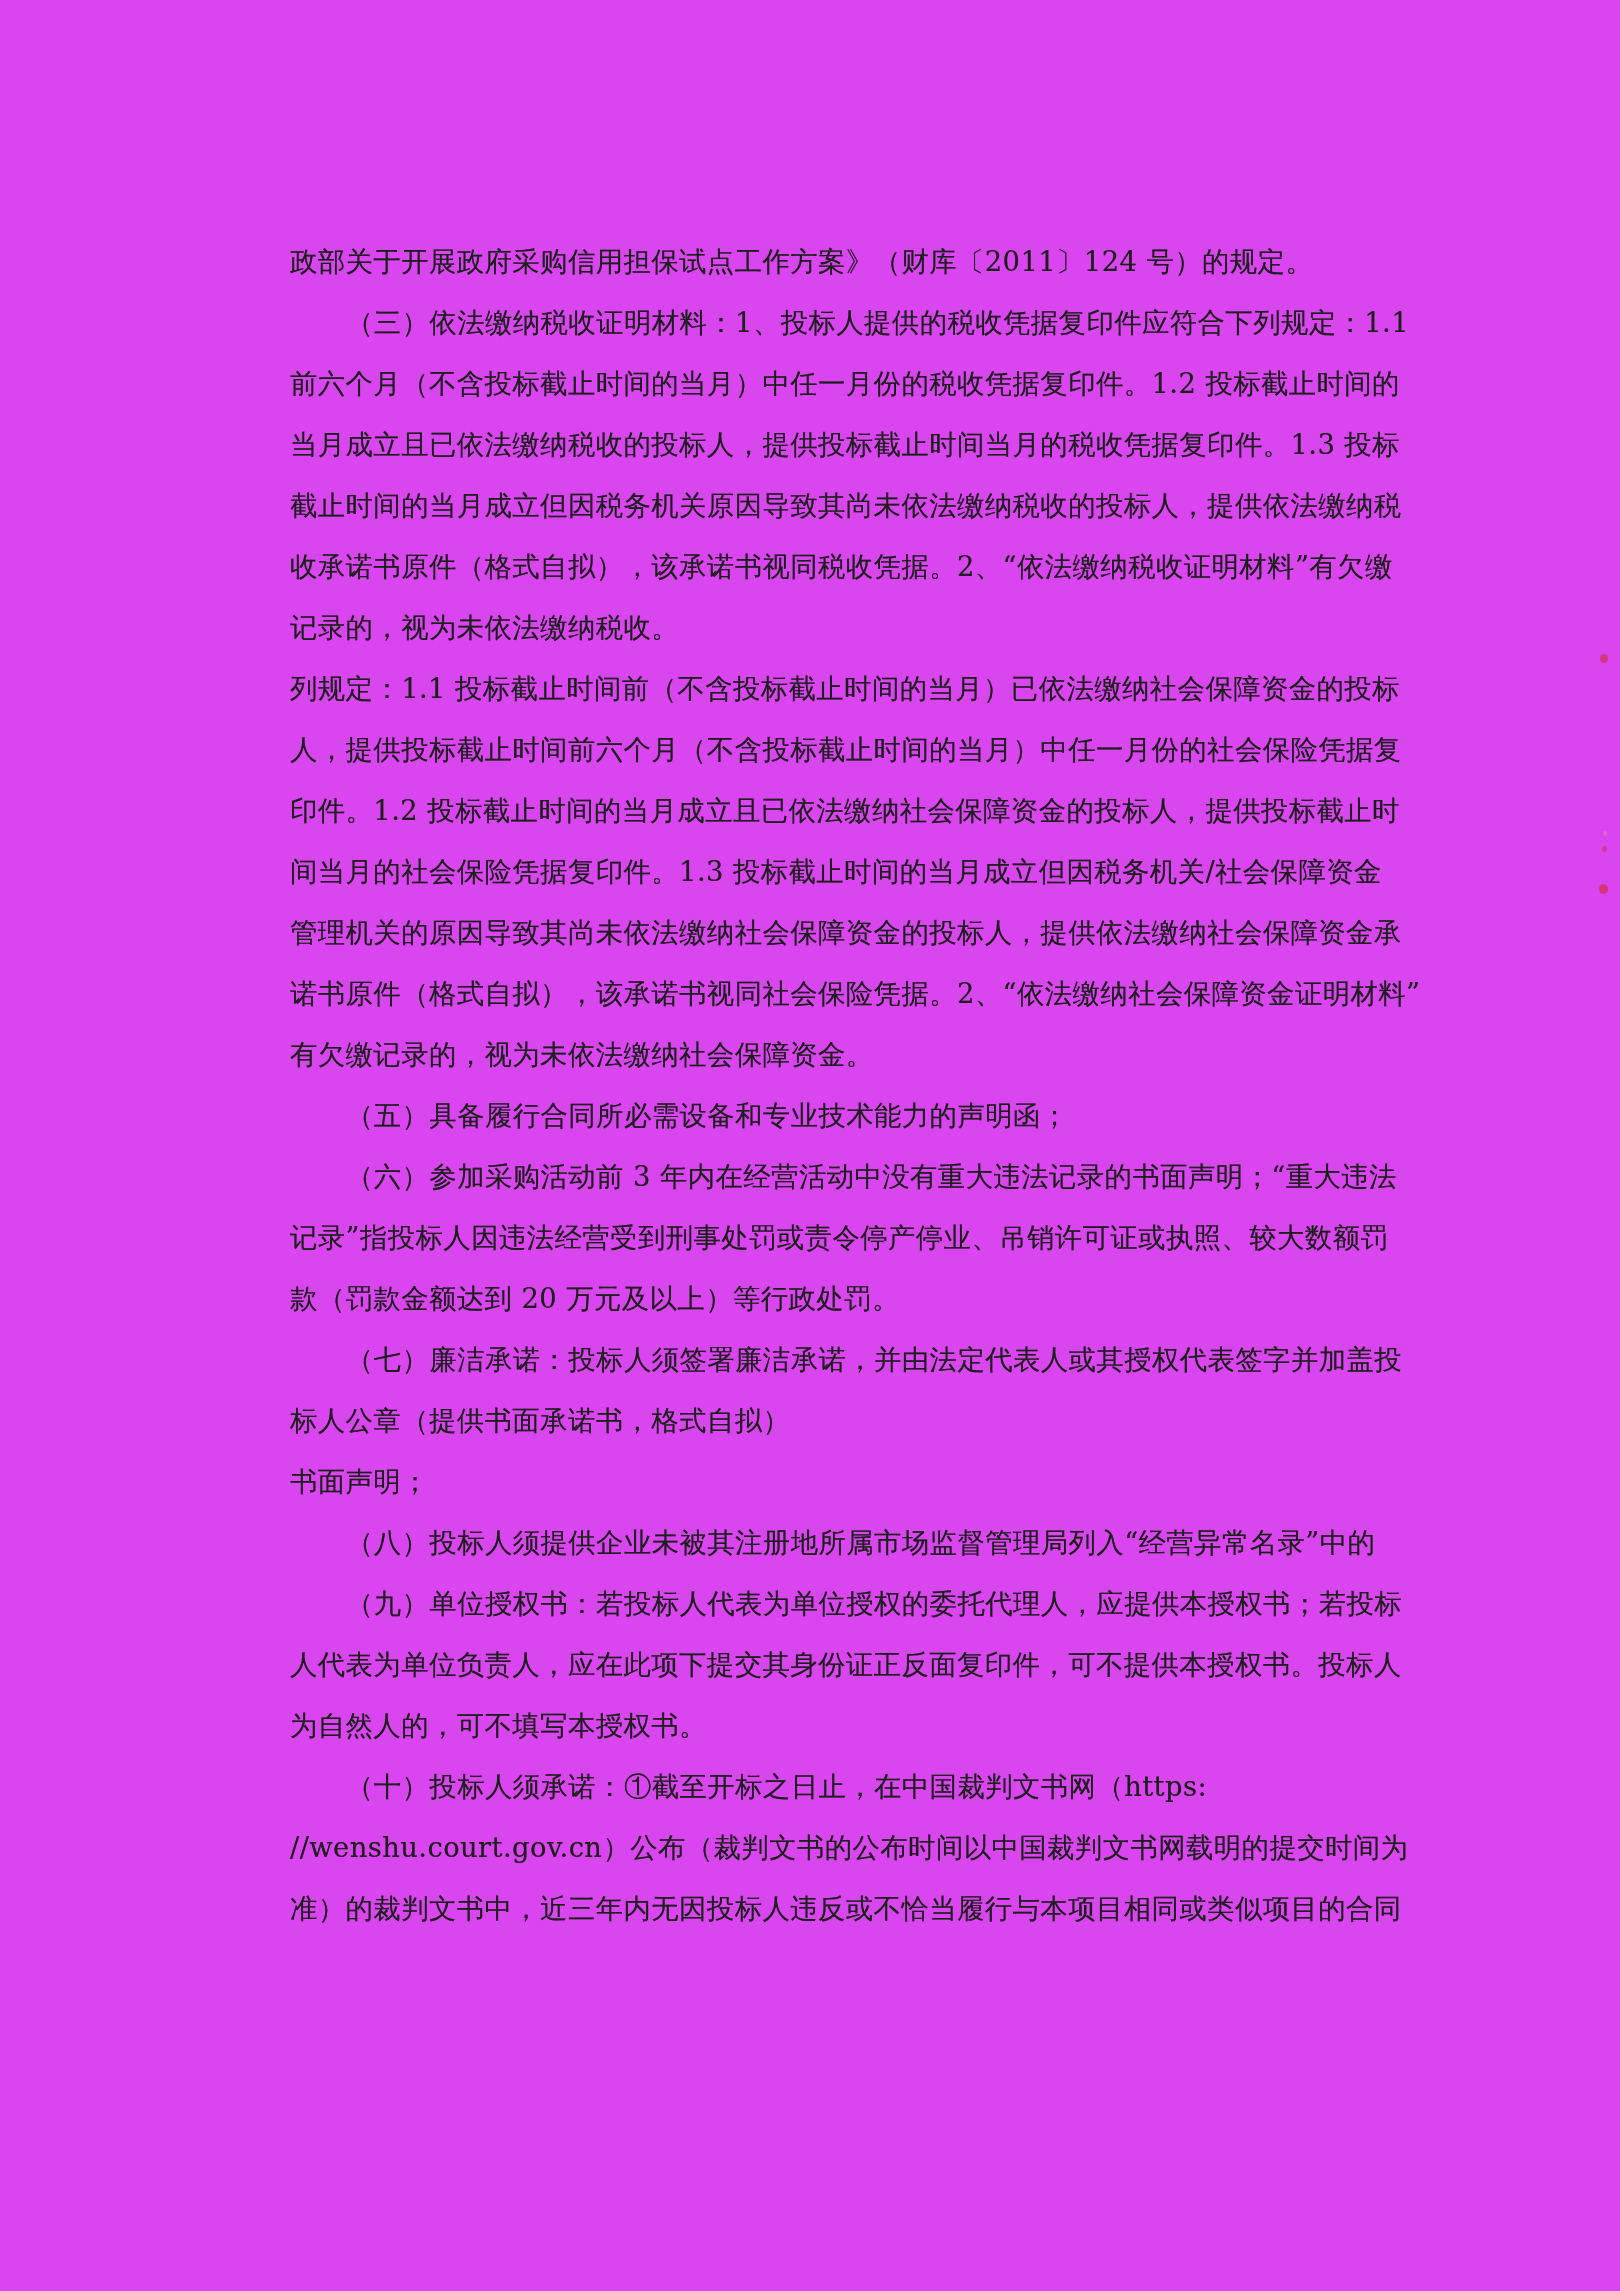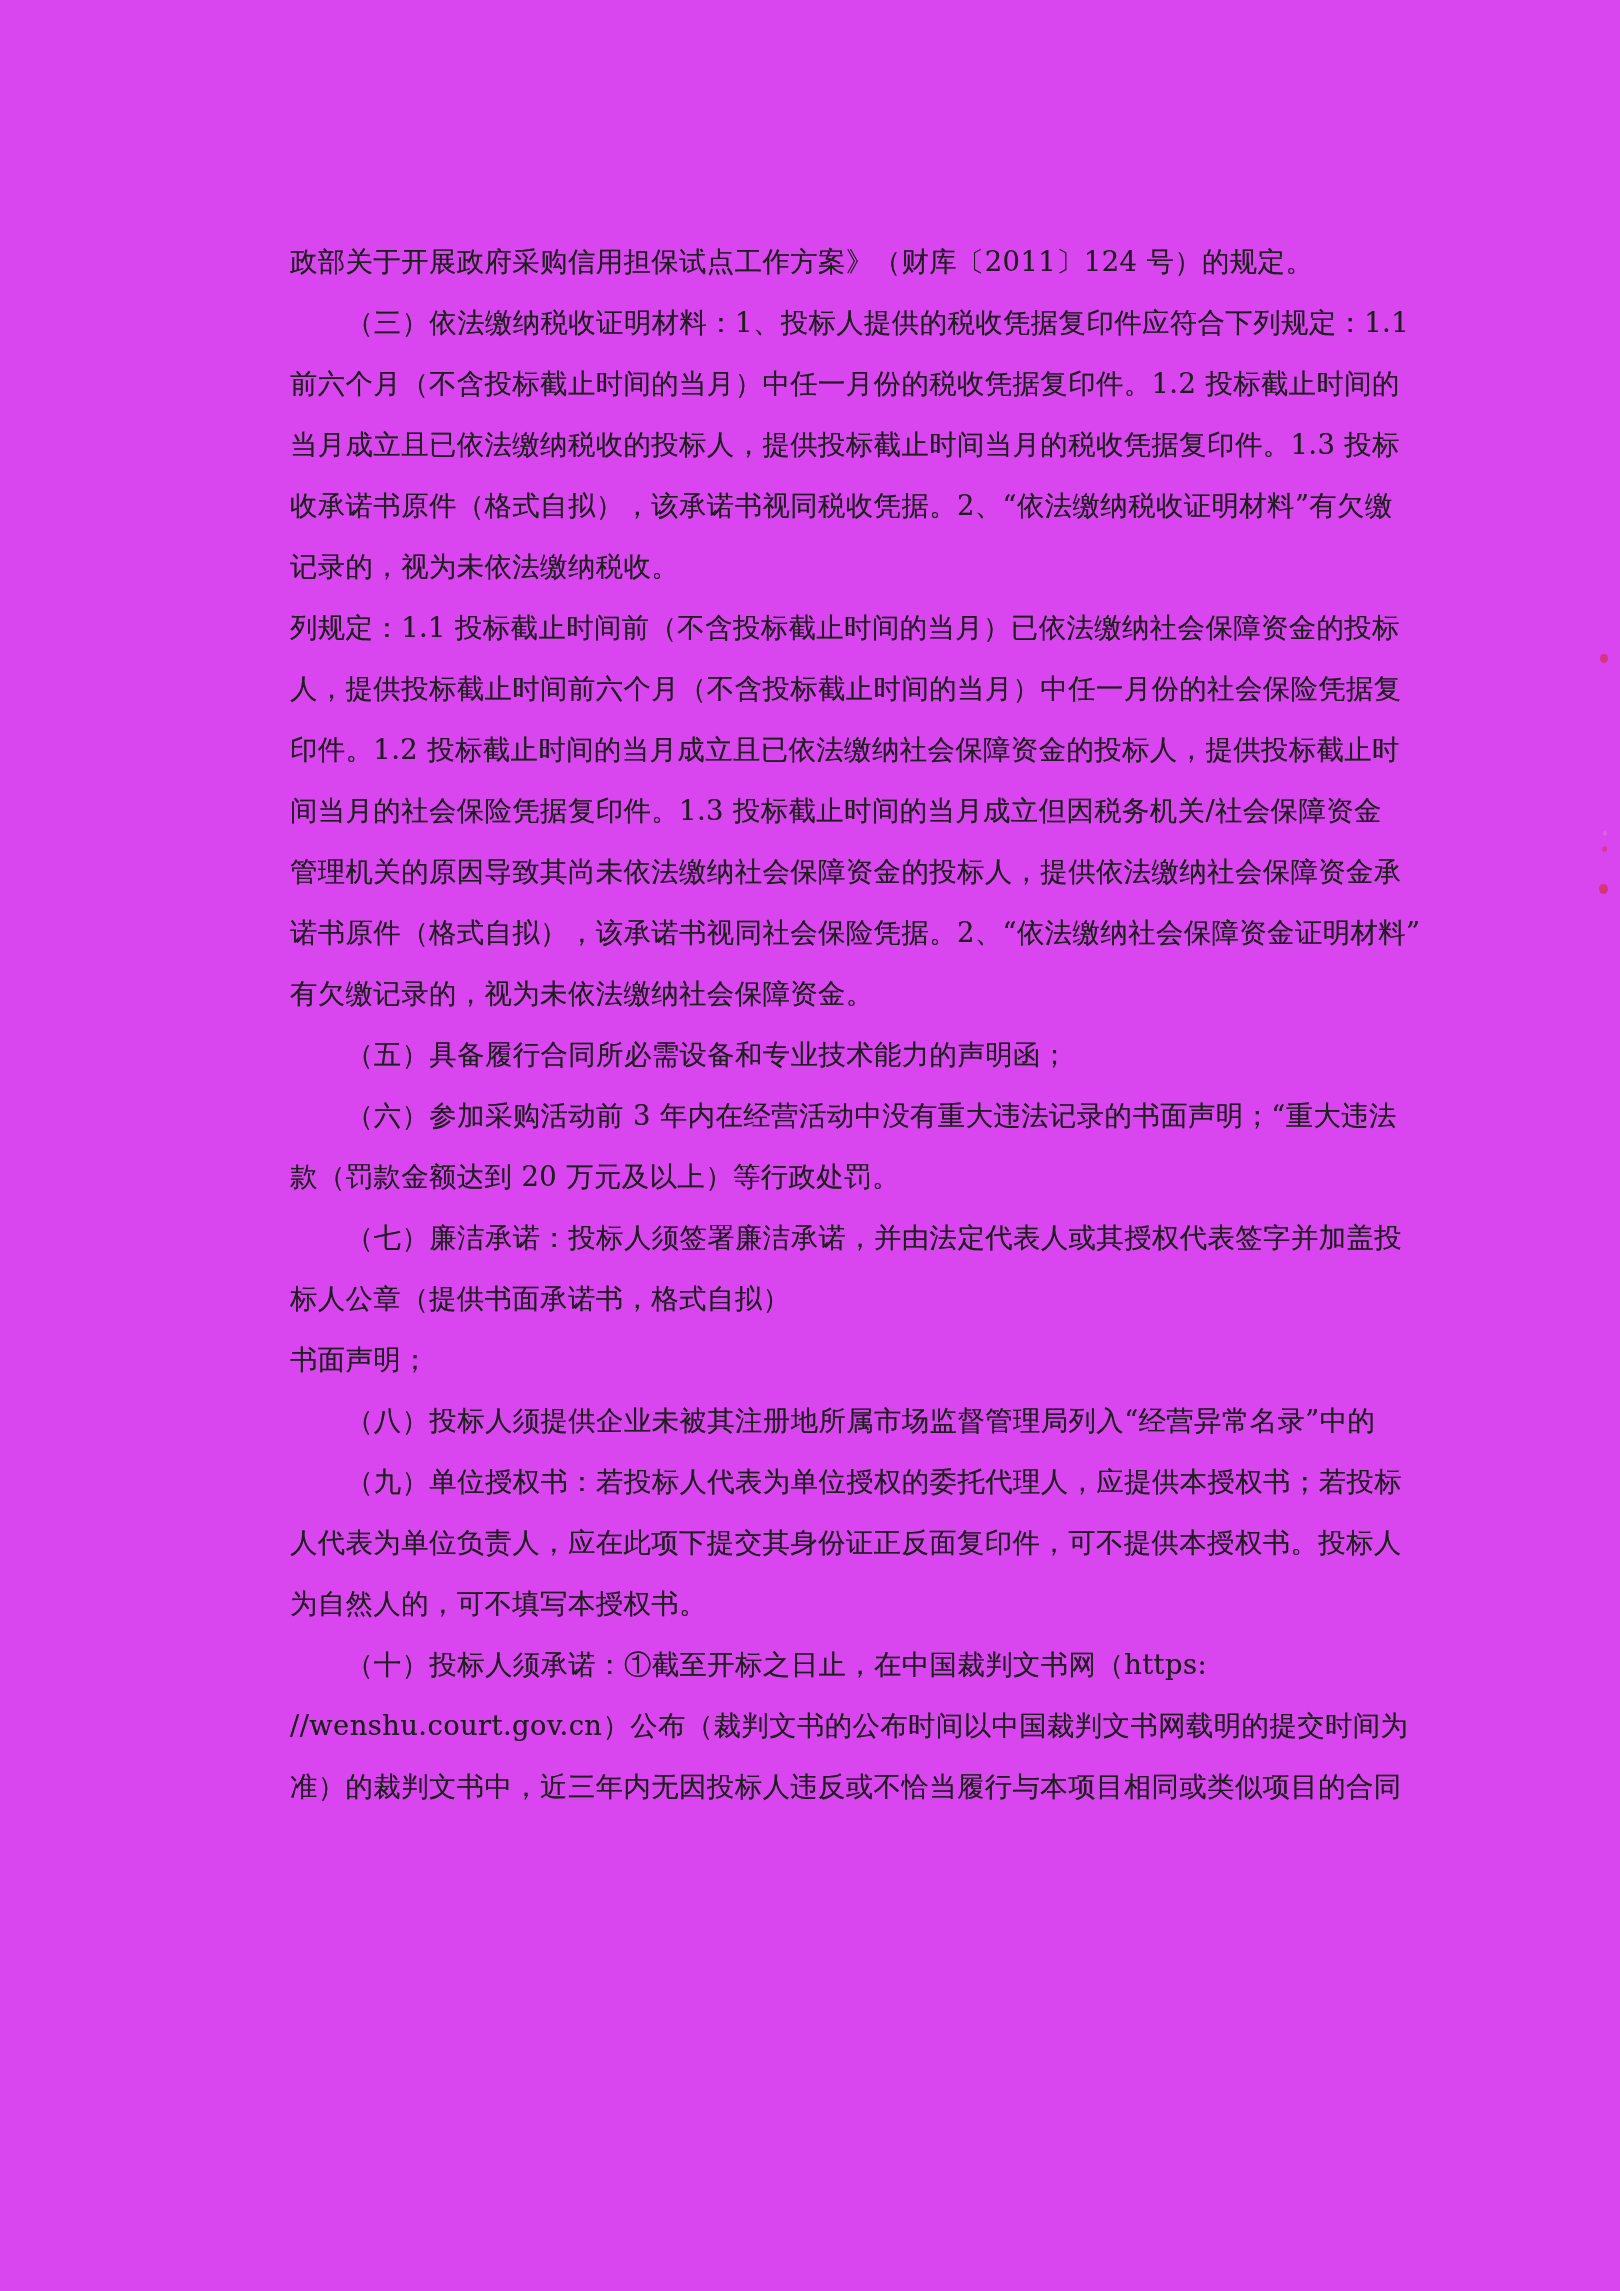--- a/index.html
+++ b/index.html
@@ -42,31 +42,33 @@
 </style>
 </head>
 <body>
 
 <div class="page">
   <div class="text-block" id="text-block">
       <div class="doc-line">政部关于开展政府采购信用担保试点工作方案》（财库〔2011〕124 号）的规定。</div>
       <div class="doc-line indent">（三）依法缴纳税收证明材料：1、投标人提供的税收凭据复印件应符合下列规定：1.1</div>
       <div class="doc-line">前六个月（不含投标截止时间的当月）中任一月份的税收凭据复印件。1.2 投标截止时间的</div>
       <div class="doc-line">当月成立且已依法缴纳税收的投标人，提供投标截止时间当月的税收凭据复印件。1.3 投标</div>
+      <div class="doc-line">截止时间的当月成立但因税务机关原因导致其尚未依法缴纳税收的投标人，提供依法缴纳税</div>
       <div class="doc-line">收承诺书原件（格式自拟），该承诺书视同税收凭据。2、“依法缴纳税收证明材料”有欠缴</div>
       <div class="doc-line">记录的，视为未依法缴纳税收。</div>
       <div class="doc-line">列规定：1.1 投标截止时间前（不含投标截止时间的当月）已依法缴纳社会保障资金的投标</div>
       <div class="doc-line">人，提供投标截止时间前六个月（不含投标截止时间的当月）中任一月份的社会保险凭据复</div>
       <div class="doc-line">印件。1.2 投标截止时间的当月成立且已依法缴纳社会保障资金的投标人，提供投标截止时</div>
       <div class="doc-line">间当月的社会保险凭据复印件。1.3 投标截止时间的当月成立但因税务机关/社会保障资金</div>
       <div class="doc-line">管理机关的原因导致其尚未依法缴纳社会保障资金的投标人，提供依法缴纳社会保障资金承</div>
       <div class="doc-line">诺书原件（格式自拟），该承诺书视同社会保险凭据。2、“依法缴纳社会保障资金证明材料”</div>
       <div class="doc-line">有欠缴记录的，视为未依法缴纳社会保障资金。</div>
       <div class="doc-line indent">（五）具备履行合同所必需设备和专业技术能力的声明函；</div>
       <div class="doc-line indent">（六）参加采购活动前 3 年内在经营活动中没有重大违法记录的书面声明；“重大违法</div>
+      <div class="doc-line">记录”指投标人因违法经营受到刑事处罚或责令停产停业、吊销许可证或执照、较大数额罚</div>
       <div class="doc-line">款（罚款金额达到 20 万元及以上）等行政处罚。</div>
       <div class="doc-line indent">（七）廉洁承诺：投标人须签署廉洁承诺，并由法定代表人或其授权代表签字并加盖投</div>
       <div class="doc-line">标人公章（提供书面承诺书，格式自拟）</div>
       <div class="doc-line">书面声明；</div>
       <div class="doc-line indent">（八）投标人须提供企业未被其注册地所属市场监督管理局列入“经营异常名录”中的</div>
       <div class="doc-line indent">（九）单位授权书：若投标人代表为单位授权的委托代理人，应提供本授权书；若投标</div>
       <div class="doc-line">人代表为单位负责人，应在此项下提交其身份证正反面复印件，可不提供本授权书。投标人</div>
       <div class="doc-line">为自然人的，可不填写本授权书。</div>
       <div class="doc-line indent">（十）投标人须承诺：①截至开标之日止，在中国裁判文书网（https:</div>
       <div class="doc-line">//wenshu.court.gov.cn）公布（裁判文书的公布时间以中国裁判文书网载明的提交时间为</div>

